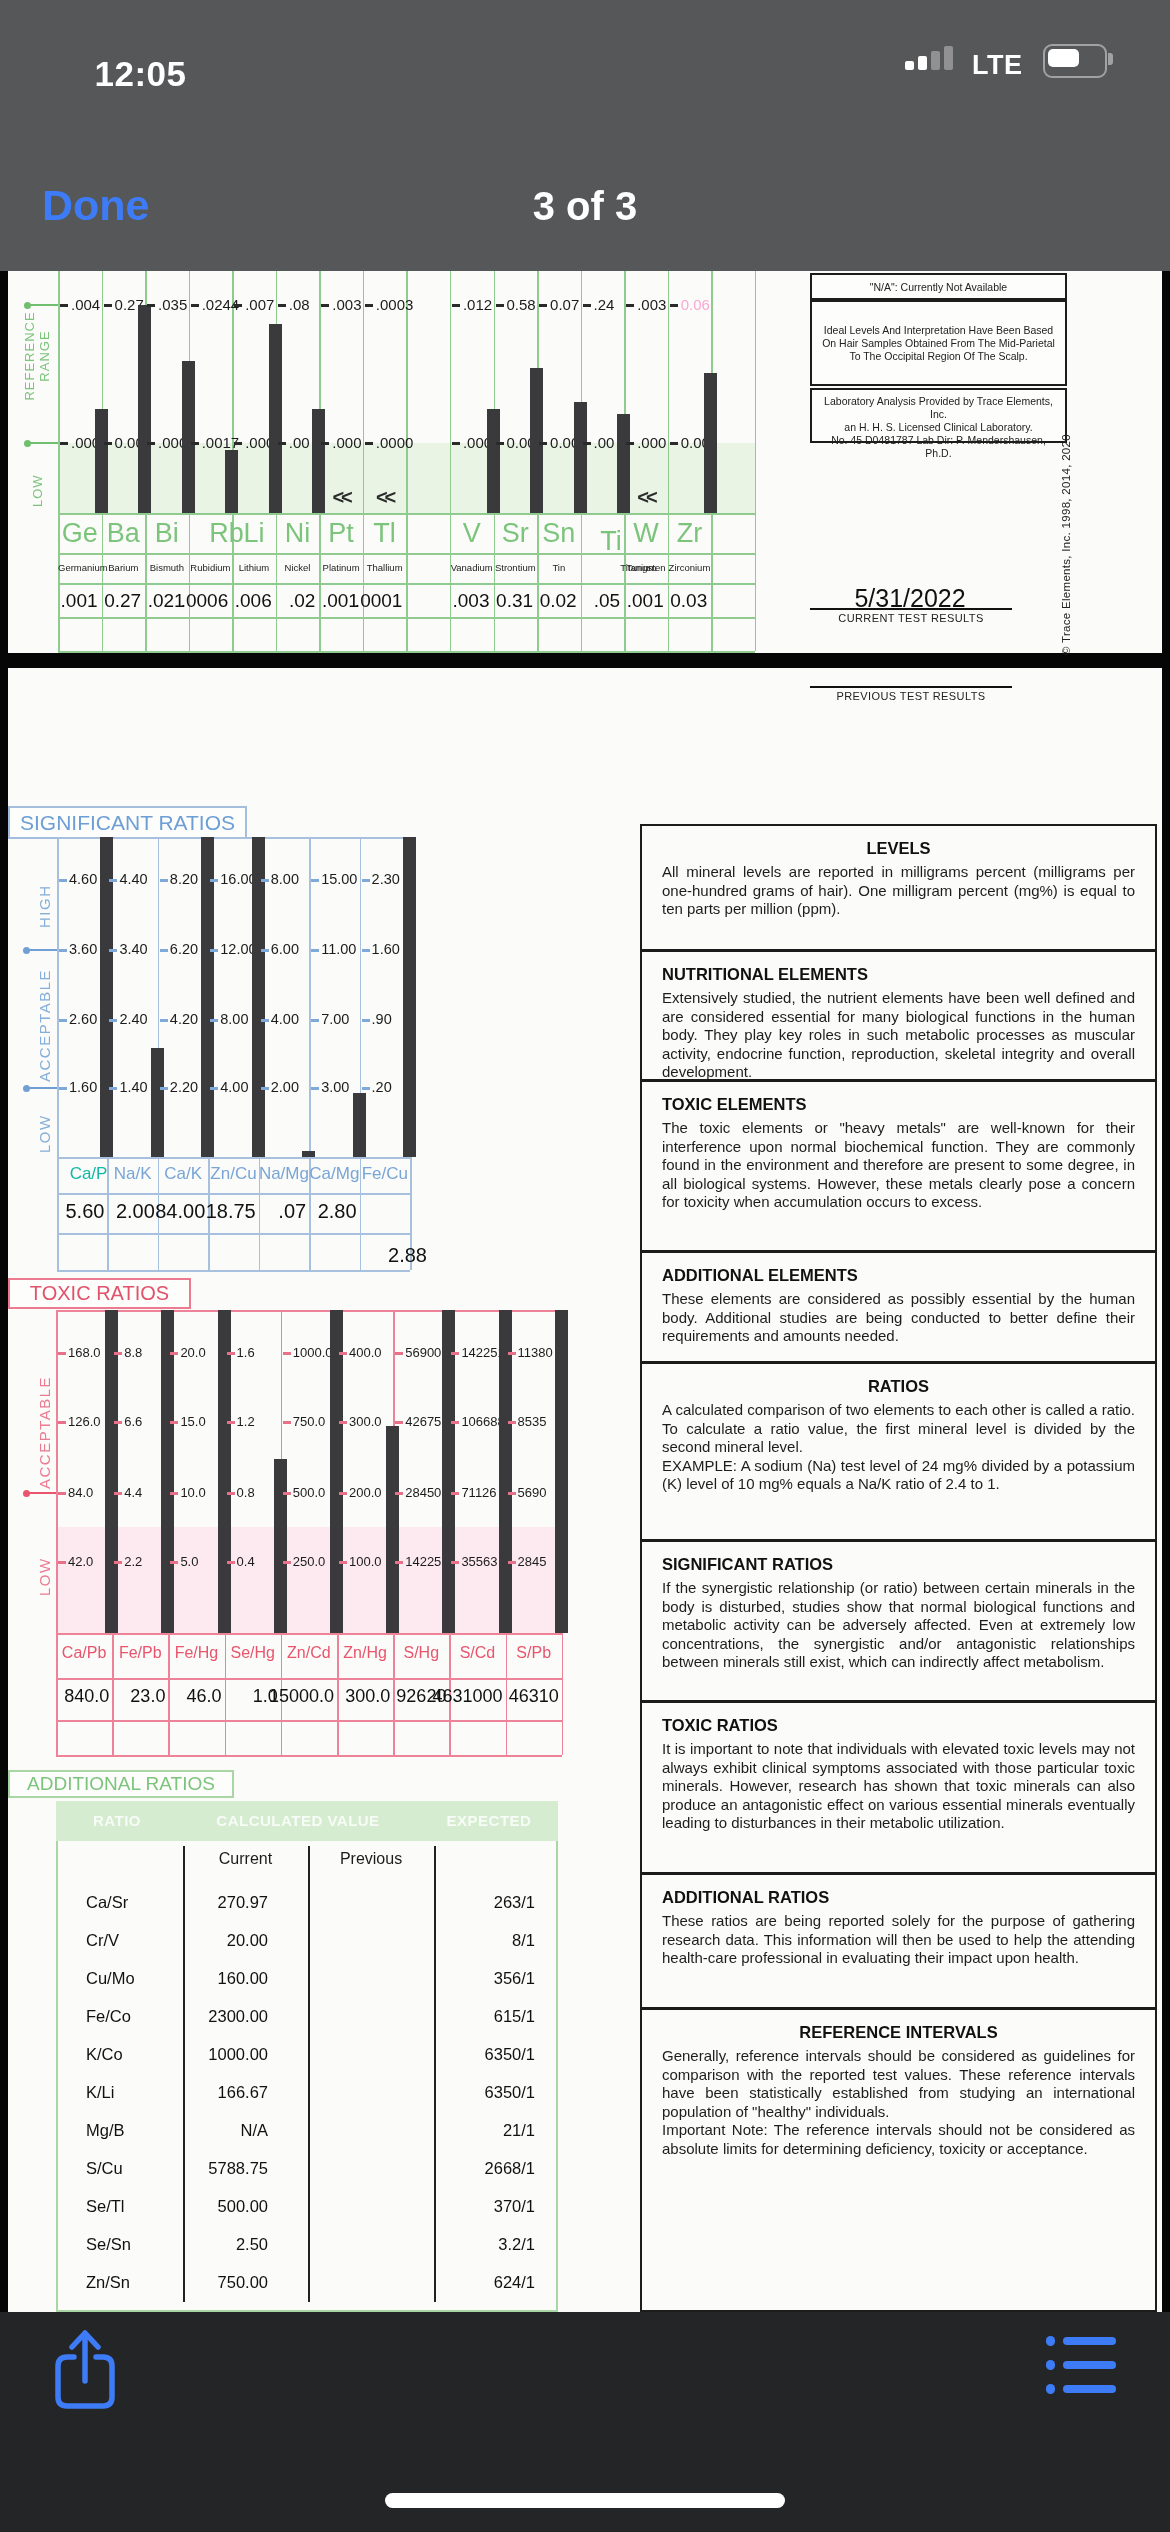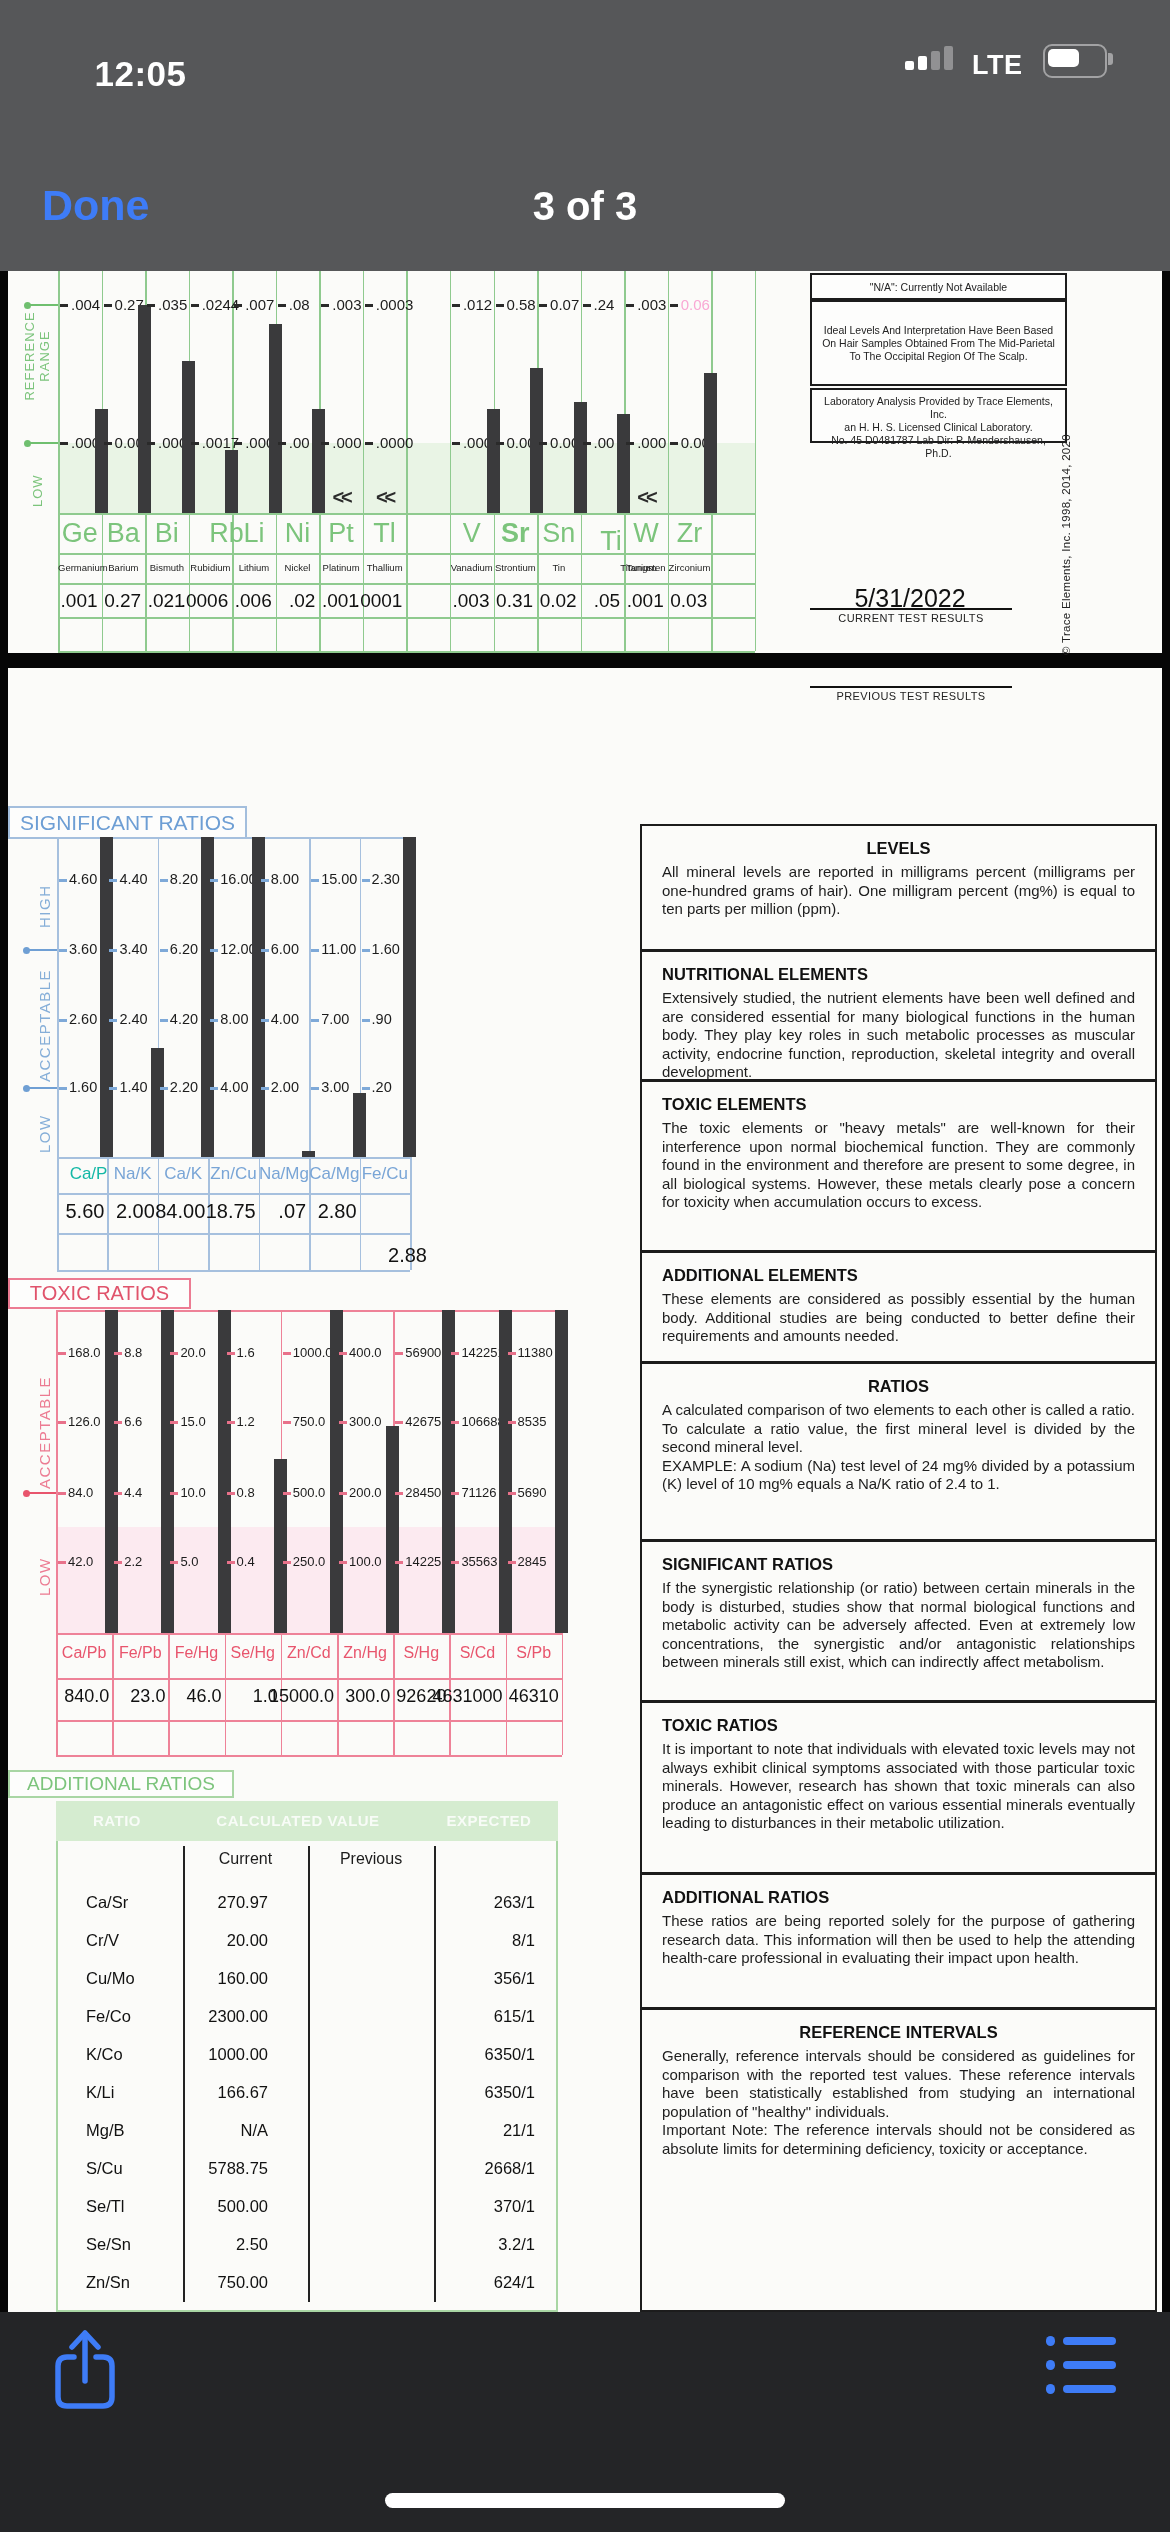--- a/index.html
+++ b/index.html
@@ -261,21 +261,21 @@
     <div style="position: absolute; left: 462.95px; top: 434px; font-size: 15px; color: rgb(28, 28, 28); white-space: nowrap;">.000</div>
     <div style="position: absolute; left: 486.5px; top: 409px; width: 13px; height: 104px; background: rgb(58, 58, 60);"></div>
     <div style="position: absolute; left: 449.95px; top: 518px; width: 43.55px; text-align: center; font-size: 27px; color: rgb(124, 196, 124);">V</div>
     <div style="position: absolute; left: 449.95px; top: 562px; width: 43.55px; text-align: center; font-size: 9.5px; color: rgb(34, 34, 34);">Vanadium</div>
     <div style="position: absolute; right: 680.5px; top: 590px; font-size: 19px; color: rgb(17, 17, 17); white-space: nowrap;">.003</div>
     <div style="position: absolute; left: 495.5px; top: 304px; width: 8px; height: 2.5px; background: rgb(42, 42, 42);"></div>
     <div style="position: absolute; left: 506.5px; top: 296px; font-size: 15px; color: rgb(28, 28, 28); white-space: nowrap;">0.58</div>
     <div style="position: absolute; left: 495.5px; top: 442px; width: 8px; height: 2.5px; background: rgb(42, 42, 42);"></div>
     <div style="position: absolute; left: 506.5px; top: 434px; font-size: 15px; color: rgb(28, 28, 28); white-space: nowrap;">0.00</div>
     <div style="position: absolute; left: 530.05px; top: 368px; width: 13px; height: 145px; background: rgb(58, 58, 60);"></div>
-    <div style="position: absolute; left: 493.5px; top: 518px; width: 43.55px; text-align: center; font-size: 27px; color: rgb(124, 196, 124); font-weight: bold;">Sr</div>
+    <div style="position: absolute; left: 493.5px; top: 518px; width: 43.55px; text-align: center; font-size: 27px; color: rgb(124, 196, 124);">Sr</div>
     <div style="position: absolute; left: 493.5px; top: 562px; width: 43.55px; text-align: center; font-size: 9.5px; color: rgb(34, 34, 34);">Strontium</div>
     <div style="position: absolute; right: 636.95px; top: 590px; font-size: 19px; color: rgb(17, 17, 17); white-space: nowrap;">0.31</div>
     <div style="position: absolute; left: 539.05px; top: 304px; width: 8px; height: 2.5px; background: rgb(42, 42, 42);"></div>
     <div style="position: absolute; left: 550.05px; top: 296px; font-size: 15px; color: rgb(28, 28, 28); white-space: nowrap;">0.07</div>
     <div style="position: absolute; left: 539.05px; top: 442px; width: 8px; height: 2.5px; background: rgb(42, 42, 42);"></div>
     <div style="position: absolute; left: 550.05px; top: 434px; font-size: 15px; color: rgb(28, 28, 28); white-space: nowrap;">0.00</div>
     <div style="position: absolute; left: 573.6px; top: 402px; width: 13px; height: 111px; background: rgb(58, 58, 60);"></div>
     <div style="position: absolute; left: 537.05px; top: 518px; width: 43.55px; text-align: center; font-size: 27px; color: rgb(124, 196, 124);">Sn</div>
     <div style="position: absolute; left: 537.05px; top: 562px; width: 43.55px; text-align: center; font-size: 9.5px; color: rgb(34, 34, 34);">Tin</div>
     <div style="position: absolute; right: 593.4px; top: 590px; font-size: 19px; color: rgb(17, 17, 17); white-space: nowrap;">0.02</div>

